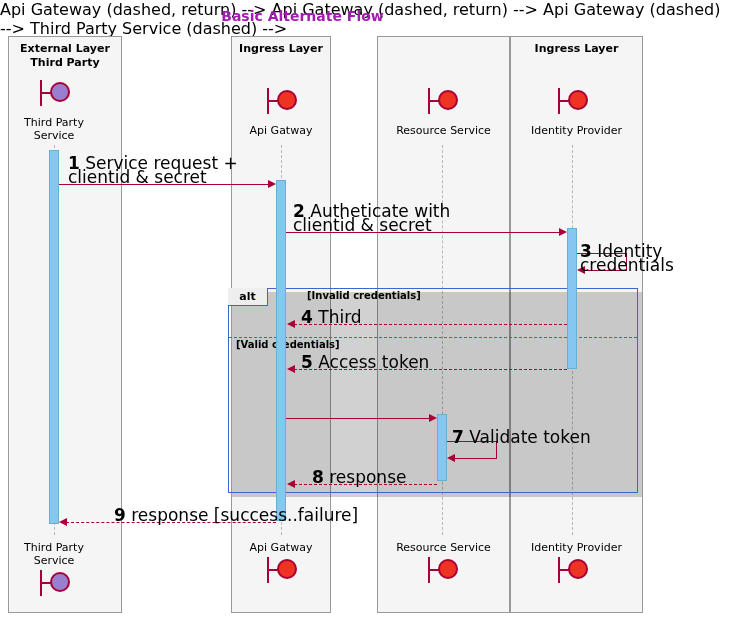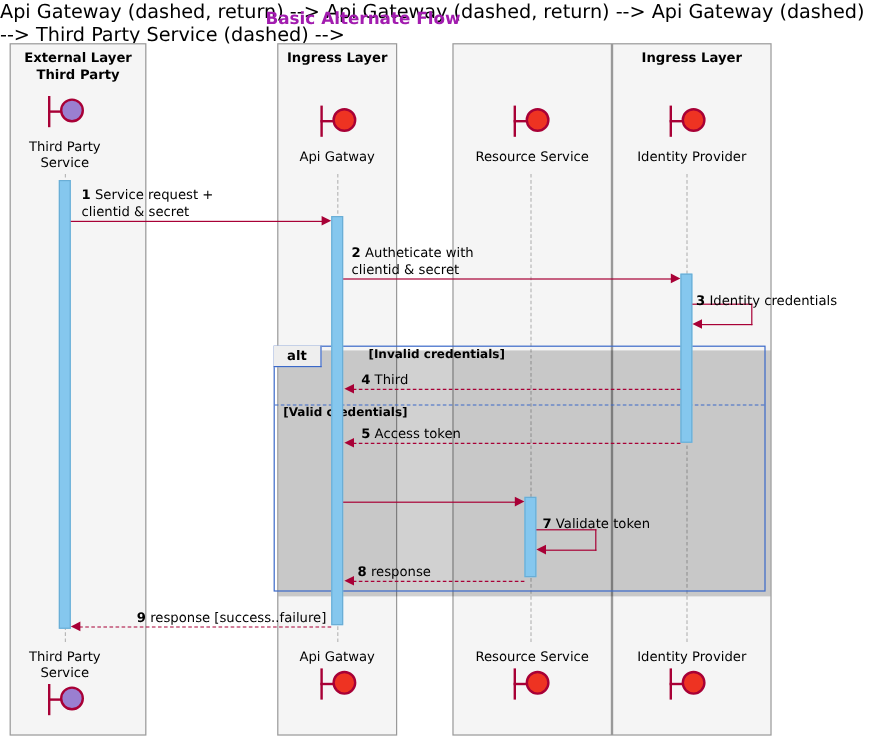--- a/index.html
+++ b/index.html
@@ -110,21 +110,21 @@
     border-bottom: 4px solid transparent;
   }
   .arrow-head.right {
     border-left: 8px solid #a80036;
   }
   .arrow-head.left {
     border-right: 8px solid #a80036;
   }
   .msg-label {
     position: absolute;
-    font-size: 11px;
+    font-size: 17px;
     color: #000000;
     line-height: 14px;
     white-space: pre-line;
   }
   .msg-num {
     font-weight: bold;
   }
   
   .self-msg {
     position: absolute;
@@ -312,20 +312,20 @@
     <div class="seg" style="left:0; top:0; width:50px; height:1px;"></div>
     <div class="seg" style="left:49px; top:0; width:1px; height:18px;"></div>
     <div class="seg" style="left:8px; top:17px; width:42px; height:1px;"></div>
   </div>
   <div class="arrow-head left" style="left:447px; top:454px;"></div>
   <div class="msg-label" style="left:452px; top:430px;"><span class="msg-num">7</span> <span>Validate token</span></div>
 
    Api Gateway (dashed) --&gt;
   <div class="arrow-line dashed" style="left:294px; top:484px; width:143px;"></div>
   <div class="arrow-head left" style="left:287px; top:480px;"></div>
-  <div class="msg-label" style="left:298px; top:470px;"><span class="msg-num">8</span> <span>response</span></div>
+  <div class="msg-label" style="left:312px; top:470px;"><span class="msg-num">8</span> <span>response</span></div>
 
    Third Party Service (dashed) --&gt;
   <div class="arrow-line dashed" style="left:66px; top:522px; width:210px;"></div>
   <div class="arrow-head left" style="left:59px; top:518px;"></div>
   <div class="msg-label" style="left:70px; top:508px;margin-left:44px;"><span class="msg-num">9</span> <span>response [success..failure]</span></div>
 
 </div>
 
 </body></html>

